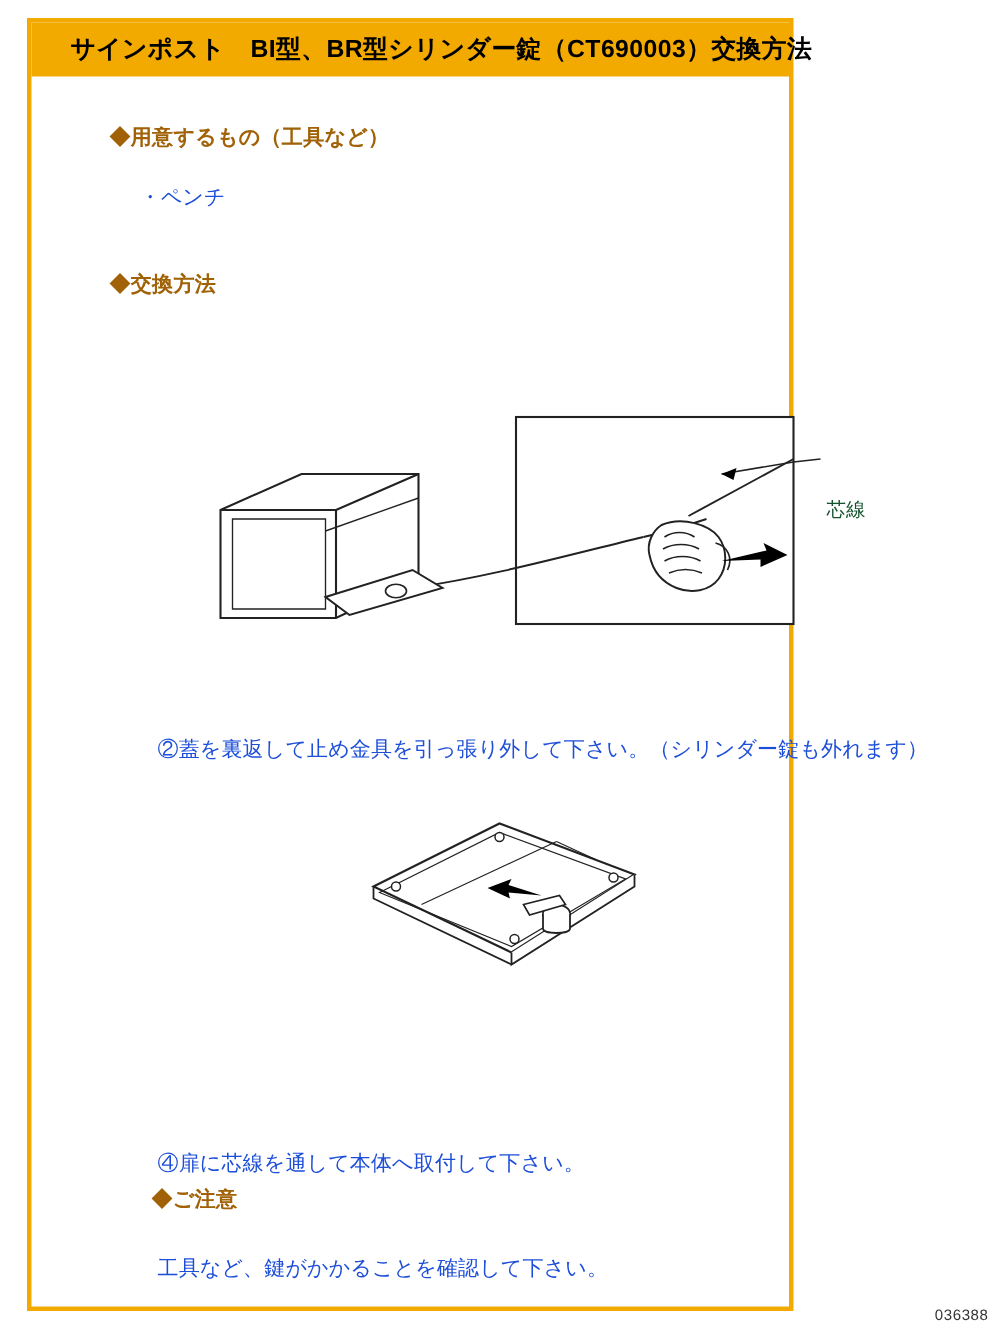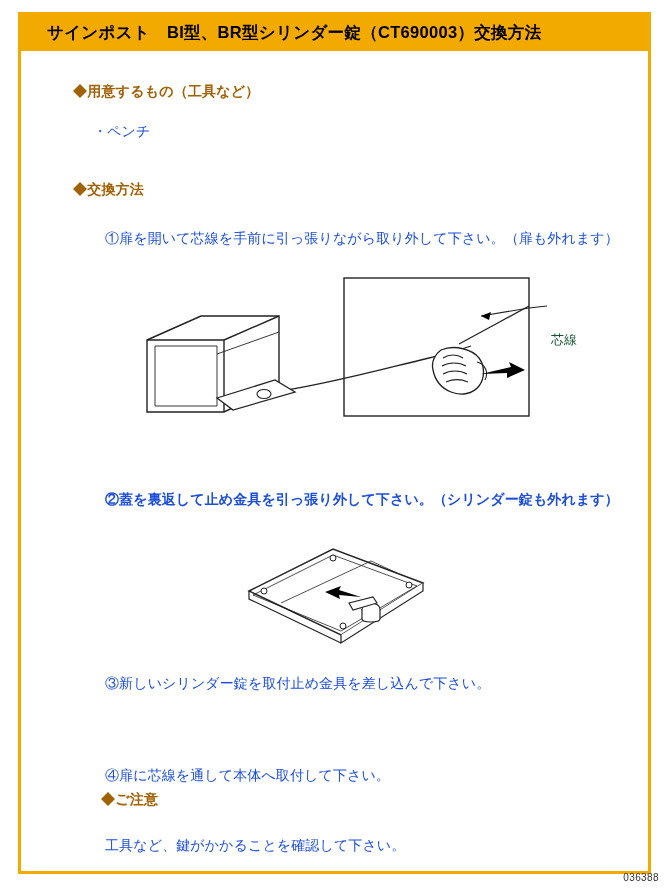--- a/index.html
+++ b/index.html
@@ -12,21 +12,21 @@
     height: 889px;
     font-family: "Liberation Sans", sans-serif;
     color: #000000;
     position: relative;
     overflow: hidden;
   }
   .page {
     position: absolute;
     left: 18px;
     top: 12px;
-    width: 633px;
+    width: 511px;
     height: 862px;
     border: 3px solid #F2A900;
     box-sizing: border-box;
     background: #ffffff;
   }
   .title-bar {
     position: absolute;
     left: 0;
     top: 0;
     width: 100%;
@@ -96,21 +96,20 @@
     <div class="title-text">サインポスト　BI型、BR型シリンダー錠（CT690003）交換方法</div>
   </div>
 
   <div class="content">
 
     <div class="section-head" style="left:52px; top:32px;">◆用意するもの（工具など）</div>
     <div class="body-line" style="left:72px; top:72px;">・ペンチ</div>
 
     <div class="section-head" style="left:52px; top:130px;text-align:center;">◆交換方法</div>
 
-    <div class="body-line" style="left:84px; top:179px;">①扉を開いて芯線を手前に引っ張りながら取り外して下さい。（扉も外れます）</div>
 
     <div class="figure" style="left:108px; top:215px; width:460px; height:195px;">
       <svg width="460" height="195" viewBox="0 0 460 195">
 
         <rect x="215" y="12" width="185" height="138" fill="#ffffff" stroke="#222222" stroke-width="1.4"></rect>
 
         <path d="M146 126 C 200 118, 250 104, 300 92" fill="none" stroke="#222222" stroke-width="1.3"></path>
         <path d="M300 92 C 318 88, 330 84, 342 80" fill="none" stroke="#222222" stroke-width="1.3"></path>
 
         <path d="M330 78 C 352 66, 378 52, 400 40" fill="none" stroke="#222222" stroke-width="1.3"></path>
@@ -134,21 +133,21 @@
         <path d="M95 74 L 150 50" fill="none" stroke="#222222" stroke-width="1.4"></path>
         <path d="M26 80 L 88 80 L 88 140 L 26 140 Z" fill="none" stroke="#222222" stroke-width="0.9"></path>
 
         <path d="M88 132 L 146 114 L 166 126 L 104 144 Z" fill="#ffffff" stroke="#222222" stroke-width="1.3"></path>
         <ellipse cx="135" cy="128" rx="7" ry="4.5" fill="#ffffff" stroke="#222222" stroke-width="1.1"></ellipse>
         <path d="M88 88 L 150 66" fill="none" stroke="#222222" stroke-width="0.9"></path>
       </svg>
       <div class="small-note" style="left:422px; top:65px; font-weight:normal;">芯線</div>
     </div>
 
-    <div class="body-line" style="left:84px; top:440px;font-weight:bold;">②蓋を裏返して止め金具を引っ張り外して下さい。（シリンダー錠も外れます）</div>
+    <div class="body-line" style="left:84px; top:440px;">②蓋を裏返して止め金具を引っ張り外して下さい。（シリンダー錠も外れます）</div>
 
     <div class="figure" style="left:200px; top:480px; width:230px; height:145px;">
       <svg width="230" height="145" viewBox="0 0 230 145">
         <path d="M28 60 L 112 18 L 202 52 L 120 104 Z" fill="#ffffff" stroke="#222222" stroke-width="1.4"></path>
         <path d="M32 64 L 112 24 L 196 55 L 120 100 Z" fill="none" stroke="#222222" stroke-width="0.8"></path>
         <path d="M120 104 L 120 112 L 202 60 L 202 52" fill="#ffffff" stroke="#222222" stroke-width="1.2"></path>
         <path d="M28 60 L 28 68 L 120 112" fill="none" stroke="#222222" stroke-width="1.2"></path>
 
         <circle cx="43" cy="60" r="3" fill="#ffffff" stroke="#222222" stroke-width="1"></circle>
         <circle cx="112" cy="27" r="3" fill="#ffffff" stroke="#222222" stroke-width="1"></circle>
@@ -160,21 +159,20 @@
 
         <ellipse cx="150" cy="78" rx="9" ry="6" fill="#ffffff" stroke="#222222" stroke-width="1.2"></ellipse>
         <path d="M141 78 L 141 88 C 141 92, 159 92, 159 88 L 159 78" fill="#ffffff" stroke="#222222" stroke-width="1.2"></path>
 
         <path d="M128 72 L 152 66 L 156 72 L 132 79 Z" fill="#ffffff" stroke="#222222" stroke-width="1.1"></path>
 
         <path d="M140 66 L 118 59 L 120 55 L 104 61 L 119 68 L 118 64 Z" fill="#000000"></path>
       </svg>
     </div>
 
-    <div class="body-line" style="left:84px; top:624px;">③新しいシリンダー錠を取付止め金具を差し込んで下さい。</div>
 
     <div class="body-line" style="left:84px; top:716px;">④扉に芯線を通して本体へ取付して下さい。</div>
 
     <div class="section-head" style="left:52px; top:740px;margin-left:28px;">◆ご注意</div>
 
     <div class="body-line" style="left:84px; top:786px;">工具など、鍵がかかることを確認して下さい。</div>
 
   </div>
 </div>
 

